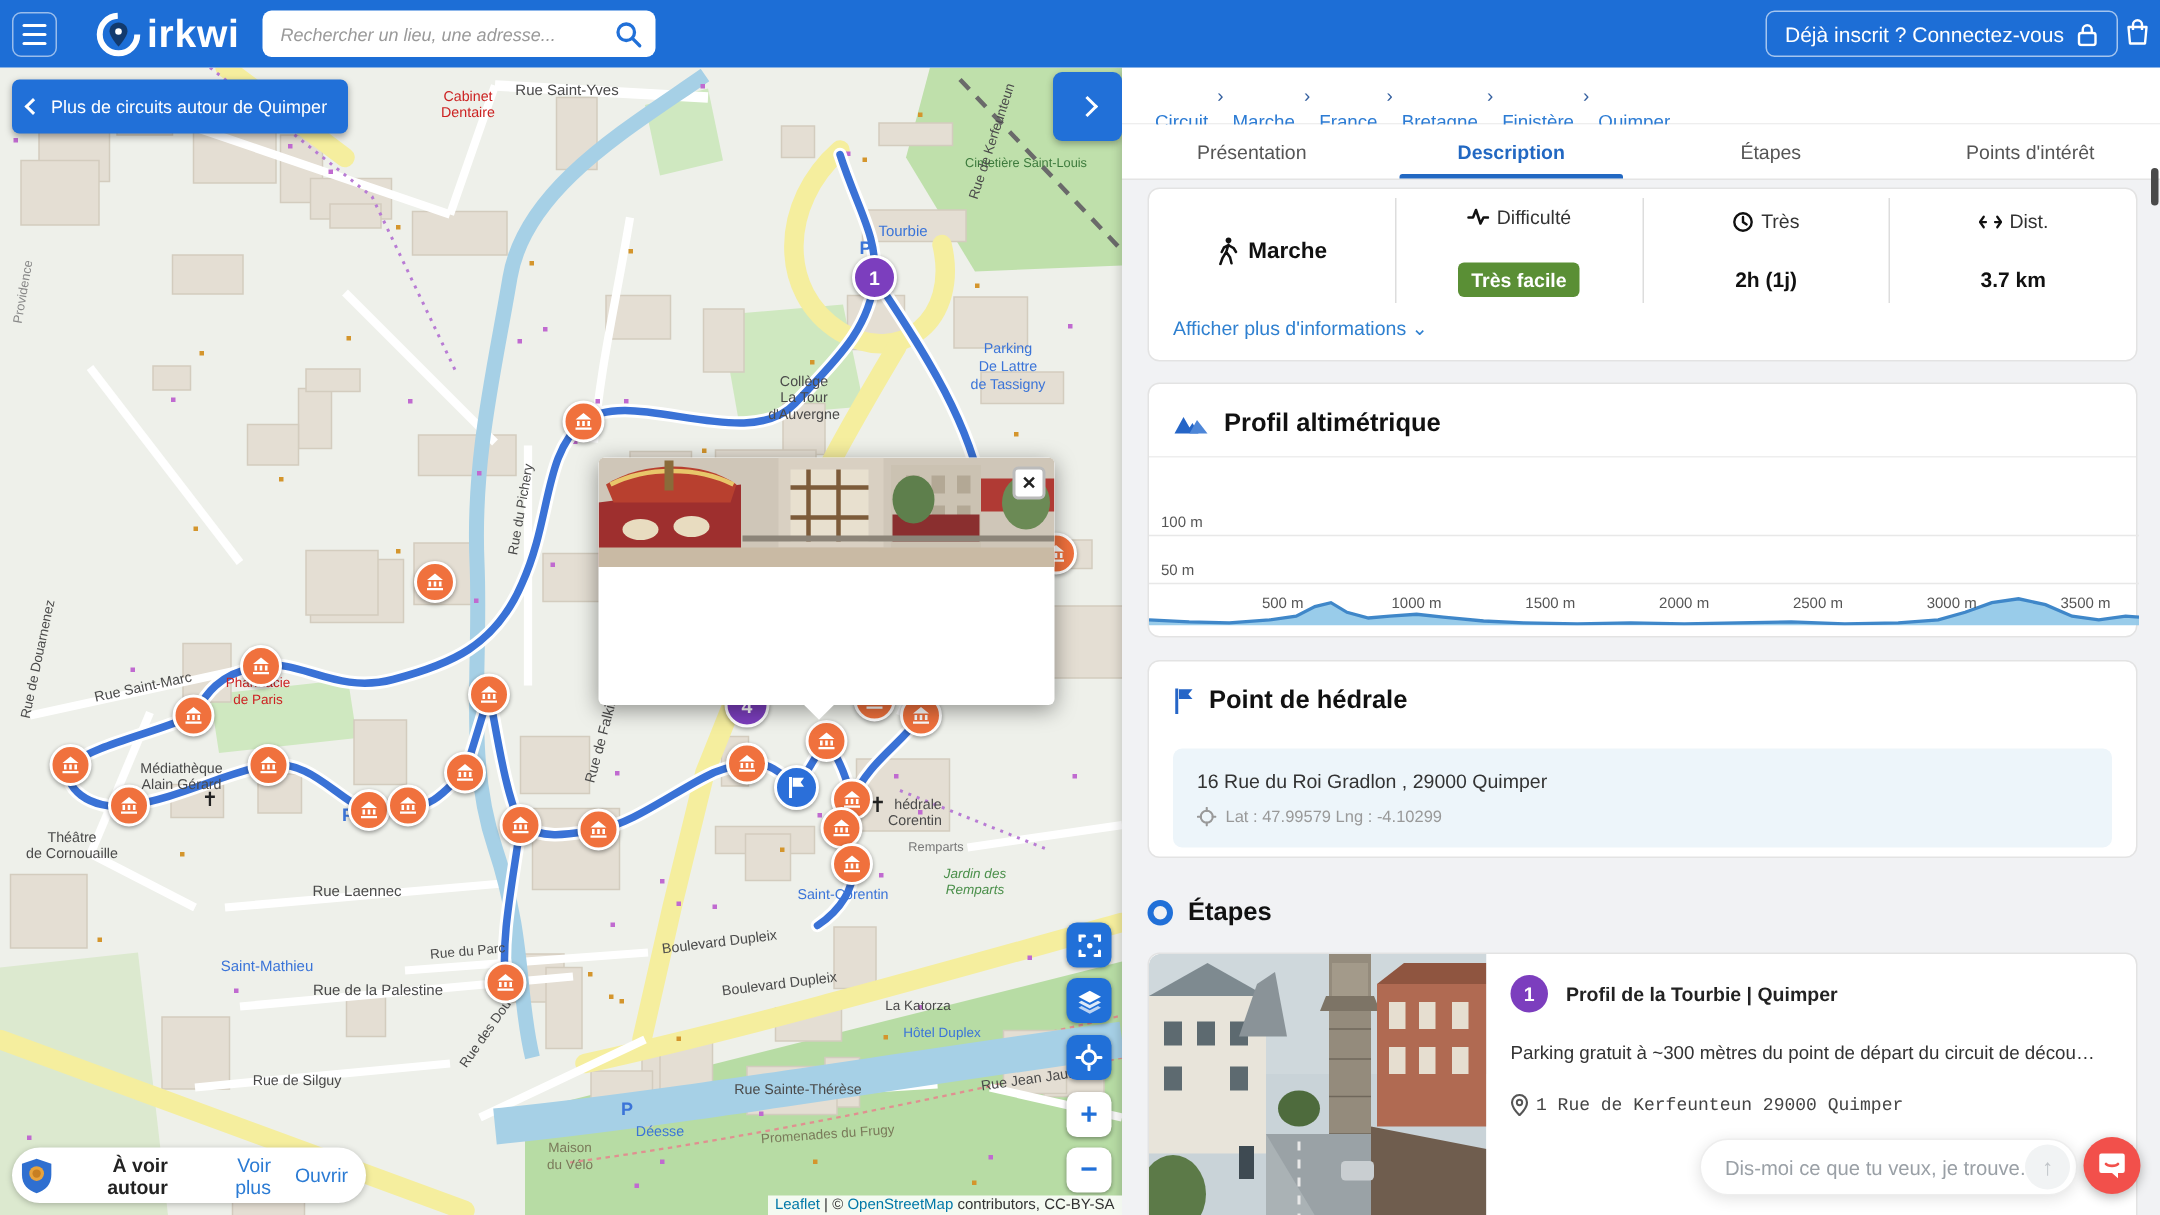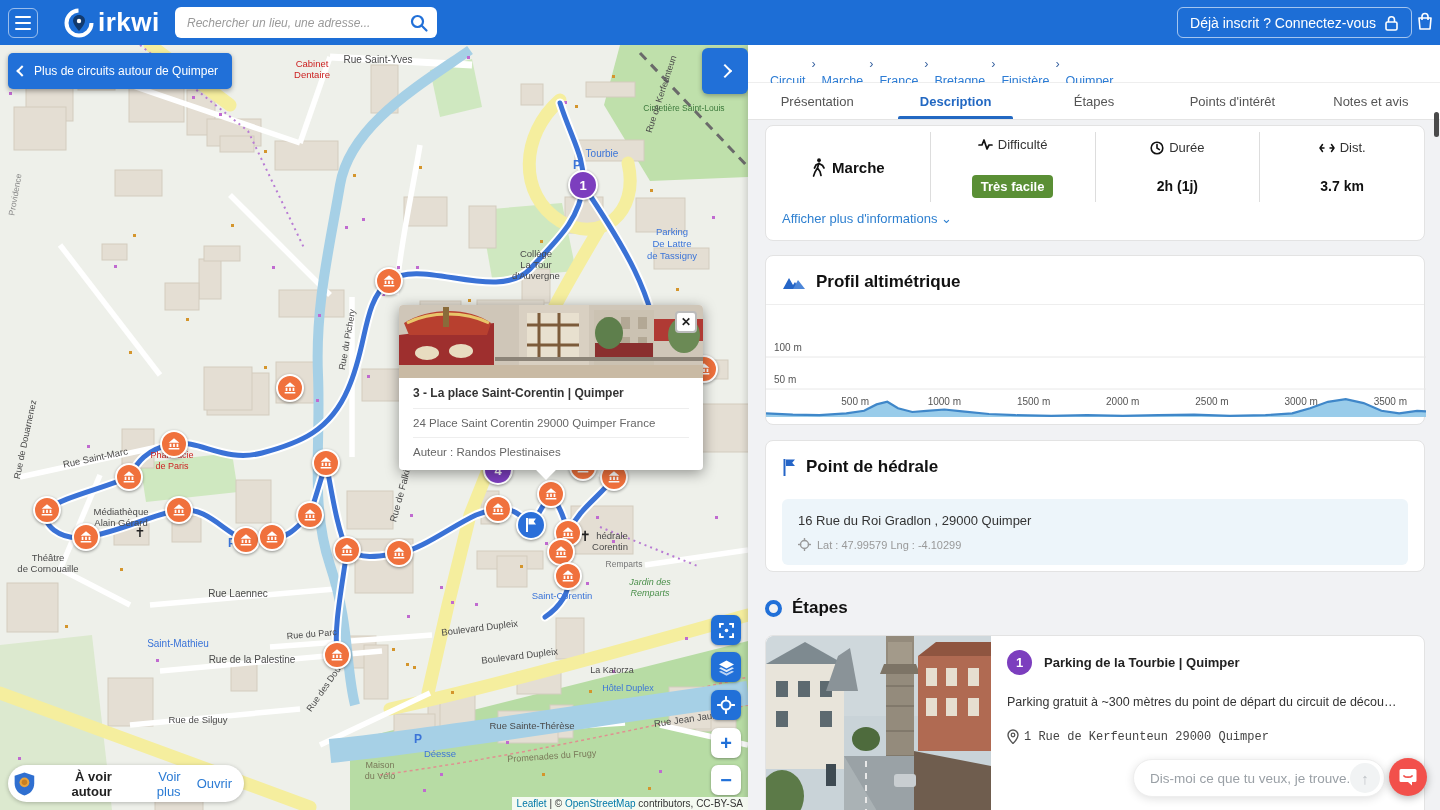--- a/index.html
+++ b/index.html
@@ -590,25 +590,20 @@
           <path d="M8 18 C 32 6 66 6 90 18" fill="none" stroke="#e8c66a" stroke-width="3"></path>
           <rect x="44" y="2" width="6" height="20" fill="#8a6b3a"></rect>
           <g fill="#e8dcc0">
               <ellipse cx="28" cy="48" rx="12" ry="7"></ellipse>
               <ellipse cx="62" cy="46" rx="12" ry="7"></ellipse>
             </g>
           <rect x="0" y="60" width="304" height="13" fill="#c9baa4"></rect>
           <rect x="96" y="52" width="208" height="4" fill="#8c8478"></rect>
         </svg>
       </div>
-      <div class="rows">
-        <div class="row title">3 - La place Saint-Corentin | Quimper</div>
-        <div class="row">24 Place Saint Corentin 29000 Quimper France</div>
-        <div class="row">Auteur : Randos Plestinaises</div>
-      </div>
       <div class="close">✕</div>
       <div class="tail"></div>
     </div>
 
     <div class="around-pill">
       <svg width="28" height="30" viewBox="0 0 28 30">
         <path d="M14 1 L26 5 V14 C26 22 21 27 14 29 C7 27 2 22 2 14 V5 Z" fill="#2f6fd0"></path>
         <circle cx="14" cy="13" r="6" fill="#e8a33c"></circle>
         <circle cx="14" cy="13" r="3.4" fill="#c77f22"></circle>
       </svg>
@@ -634,21 +629,20 @@
         <span class="sep">›</span>
         <span>Finistère</span>
         <span class="sep">›</span>
         <span>Quimper</span>
       </div>
     <div class="tabsbar" id="tabs">
         <div class="tab">Présentation</div>
         <div class="tab active">Description</div>
         <div class="tab">Étapes</div>
         <div class="tab">Points d'intérêt</div>
-        <div class="tab">Notes et avis</div>
       </div>
 
     <div class="card" style="top:80px;height:116px;">
       <div class="seg-row">
         <div class="seg">
           <div class="walk">
             <svg width="15" height="19" viewBox="0 0 15 19">
               <circle cx="8" cy="2.2" r="1.9" fill="#111"></circle>
               <path d="M8 5 L6.5 10 L4 14 L2.6 18 M6.5 10 L9 13.5 L10 17.5 M8 5.5 L11.5 7.5 L13 10 M8 5.5 L5 7 L3.5 10" fill="none" stroke="#111" stroke-width="1.7" stroke-linecap="round"></path>
             </svg>
@@ -663,21 +657,21 @@
             <span>Difficulté</span>
           </div>
           <div class="badge">Très facile</div>
         </div>
         <div class="seg">
           <div class="lab">
             <svg width="14" height="14" viewBox="0 0 14 14">
                 <circle cx="7" cy="7" r="5.8" fill="none" stroke="#111" stroke-width="1.6"></circle>
                 <path d="M7 3.6 V7 L9.4 8.6" fill="none" stroke="#111" stroke-width="1.6" stroke-linecap="round"></path>
               </svg>
-            <span>Durée</span>
+            <span>Très</span>
           </div>
           <div class="val">2h (1j)</div>
         </div>
         <div class="seg">
           <div class="lab">
             <svg width="16" height="10" viewBox="0 0 16 10">
                 <path d="M3.5 1.5 L1 5 L3.5 8.5 M12.5 1.5 L15 5 L12.5 8.5 M1.5 5 H5 M11 5 H14.5" fill="none" stroke="#111" stroke-width="1.5" stroke-linecap="round" stroke-linejoin="round"></path>
               </svg>
             <span>Dist.</span>
           </div>
@@ -786,21 +780,21 @@
             </g>
           <ellipse cx="100" cy="103" rx="14" ry="12" fill="#4e6b3d"></ellipse>
           <ellipse cx="16" cy="160" rx="22" ry="26" fill="#5c7a48"></ellipse>
           <rect x="128" y="138" width="22" height="13" rx="3" fill="#c9ced1"></rect>
           <rect x="60" y="128" width="10" height="22" fill="#3e4a52"></rect>
         </svg>
       </div>
       <div class="stepbody">
         <div class="stephead">
           <div class="stepnum">1</div>
-          <div class="steptitle">Parking de la Tourbie | Quimper</div>
+          <div class="steptitle">Profil de la Tourbie | Quimper</div>
         </div>
         <div class="stepdesc">Parking gratuit  à ~300 mètres du point de départ du circuit de découverte. Descendre ...</div>
         <div class="stepaddr">
           <svg width="12" height="15" viewBox="0 0 12 15">
               <path d="M6 1 C3.2 1 1 3.2 1 6 c0 3.5 5 8.5 5 8.5 s5 -5 5 -8.5 C11 3.2 8.8 1 6 1 z" fill="none" stroke="#555" stroke-width="1.4"></path>
               <circle cx="6" cy="6" r="1.8" fill="none" stroke="#555" stroke-width="1.3"></circle>
             </svg>
           <span>1 Rue de Kerfeunteun 29000 Quimper</span>
         </div>
 

